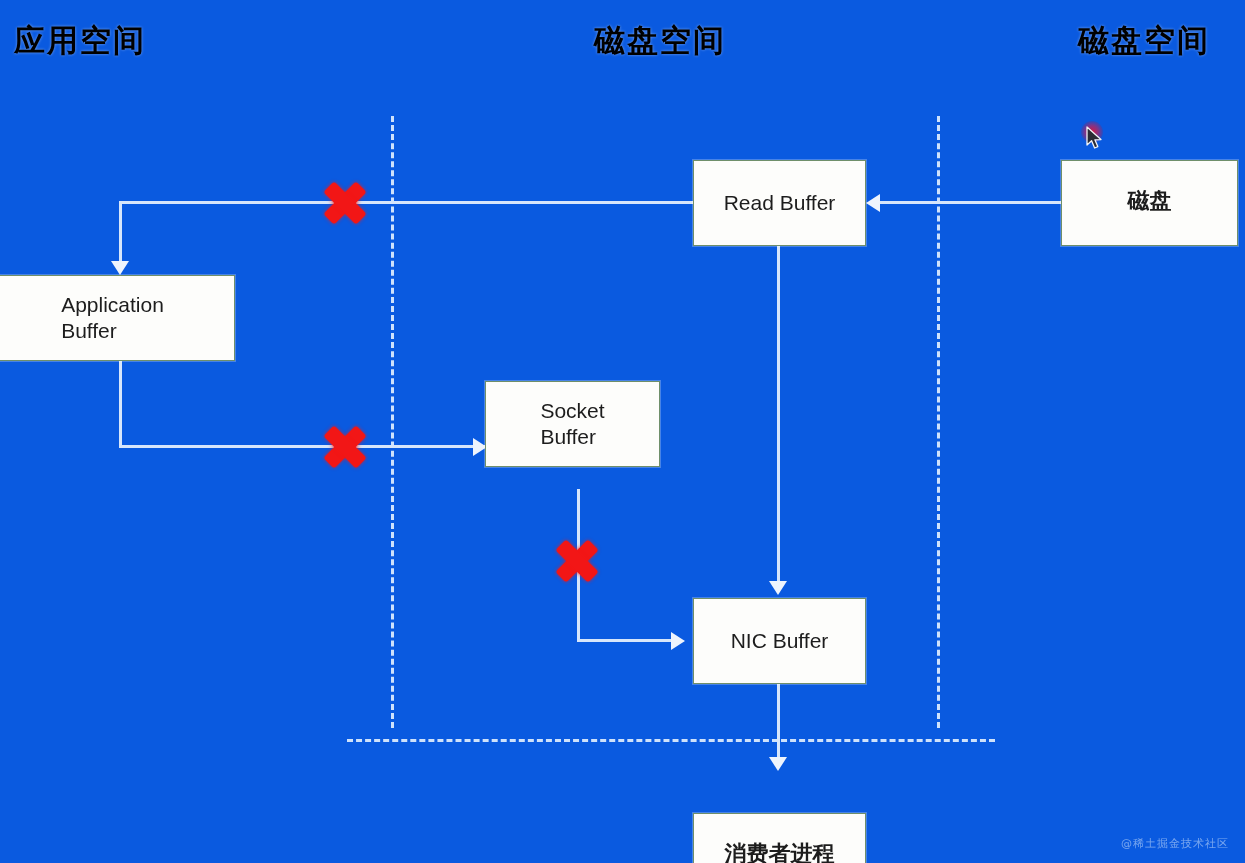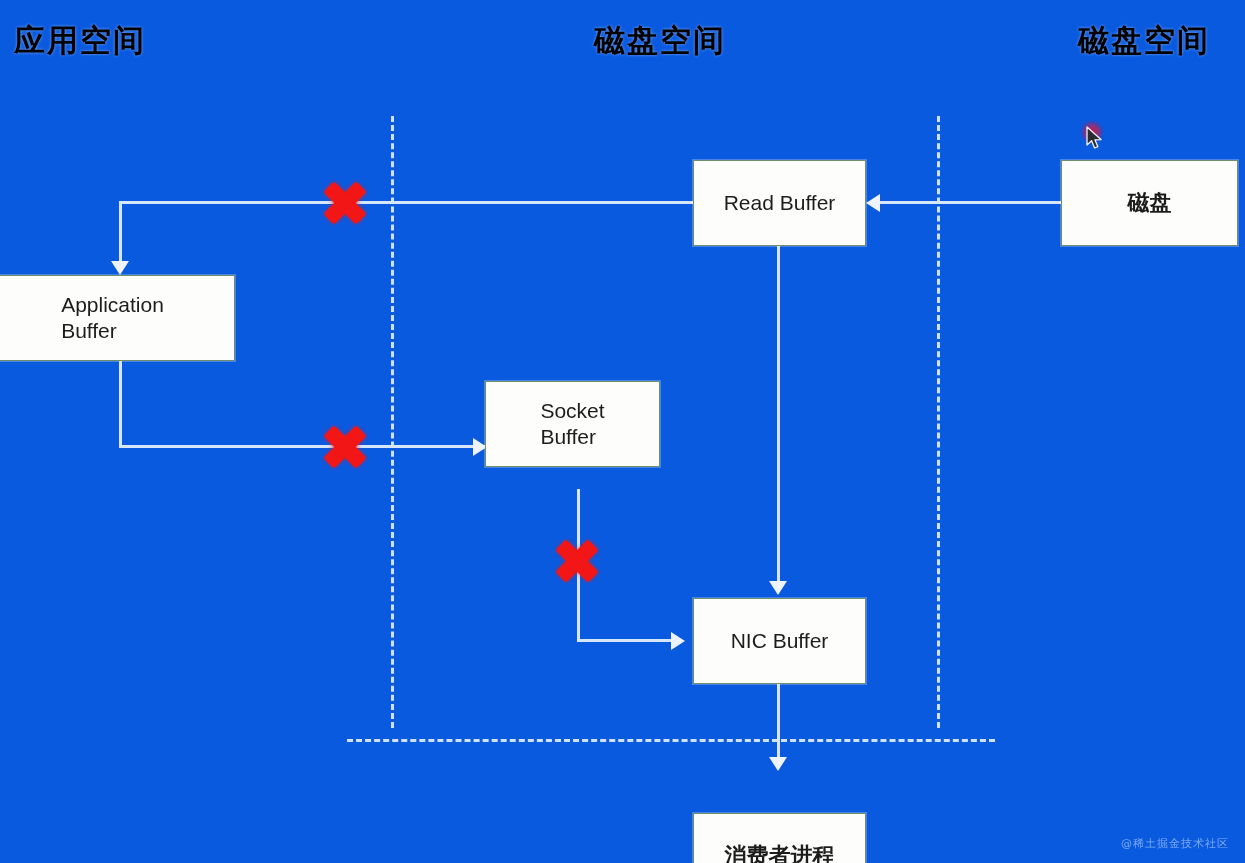--- a/index.html
+++ b/index.html
@@ -52,21 +52,21 @@
     display: flex;
     align-items: center;
     justify-content: center;
     text-align: left;
     color: #1d1d1d;
     font-size: 21px;
     line-height: 1.25;
     box-shadow: 0 0 0 1px rgba(255,255,255,0.25);
   }
   .node.cjk {
-    font-family: Liberation Serif, serif;
+    font-family: Liberation Mono, monospace;
     font-weight: 700;
     font-size: 22px;
   }
   .node .txt { white-space: pre-line; }
 
   
   .line-h {
     position: absolute;
     height: 3px;
     background: #d7e6fb;

